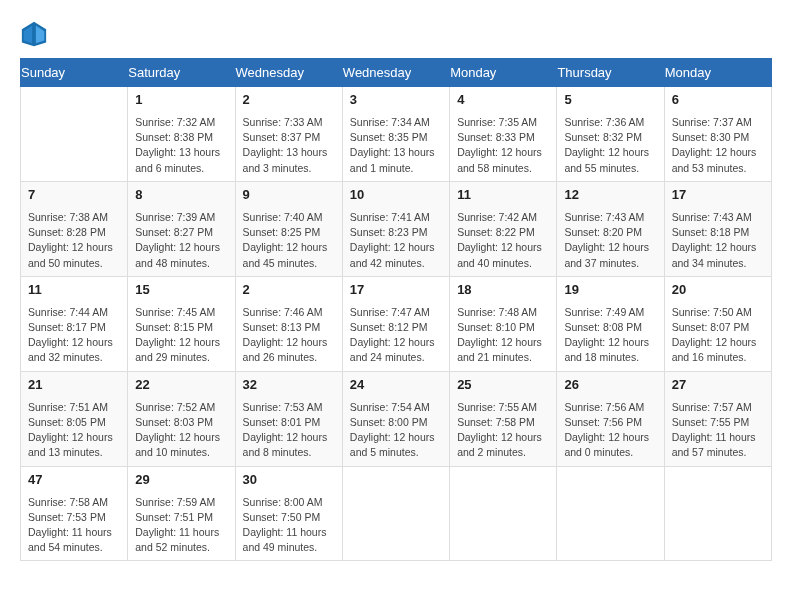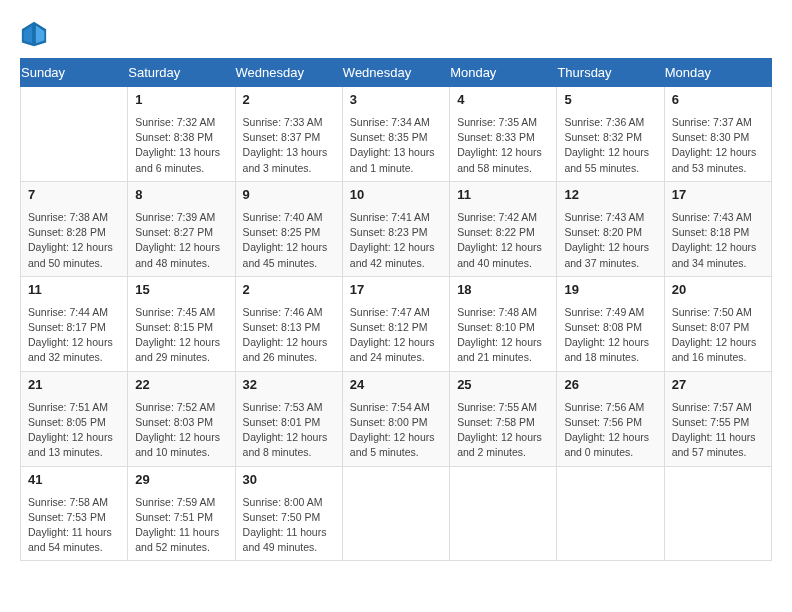--- a/index.html
+++ b/index.html
@@ -232,21 +232,21 @@
           <span class="day-number">26</span>
           <div class="day-info">Sunrise: 7:56 AM<br>Sunset: 7:56 PM<br>Daylight: 12 hours<br>and 0 minutes.</div>
         </td>
         <td>
           <span class="day-number">27</span>
           <div class="day-info">Sunrise: 7:57 AM<br>Sunset: 7:55 PM<br>Daylight: 11 hours<br>and 57 minutes.</div>
         </td>
       </tr>
       <tr>
         <td>
-          <span class="day-number">41</span>
+          <span class="day-number">47</span>
           <div class="day-info">Sunrise: 7:58 AM<br>Sunset: 7:53 PM<br>Daylight: 11 hours<br>and 54 minutes.</div>
         </td>
         <td>
           <span class="day-number">29</span>
           <div class="day-info">Sunrise: 7:59 AM<br>Sunset: 7:51 PM<br>Daylight: 11 hours<br>and 52 minutes.</div>
         </td>
         <td>
           <span class="day-number">30</span>
           <div class="day-info">Sunrise: 8:00 AM<br>Sunset: 7:50 PM<br>Daylight: 11 hours<br>and 49 minutes.</div>
         </td>

